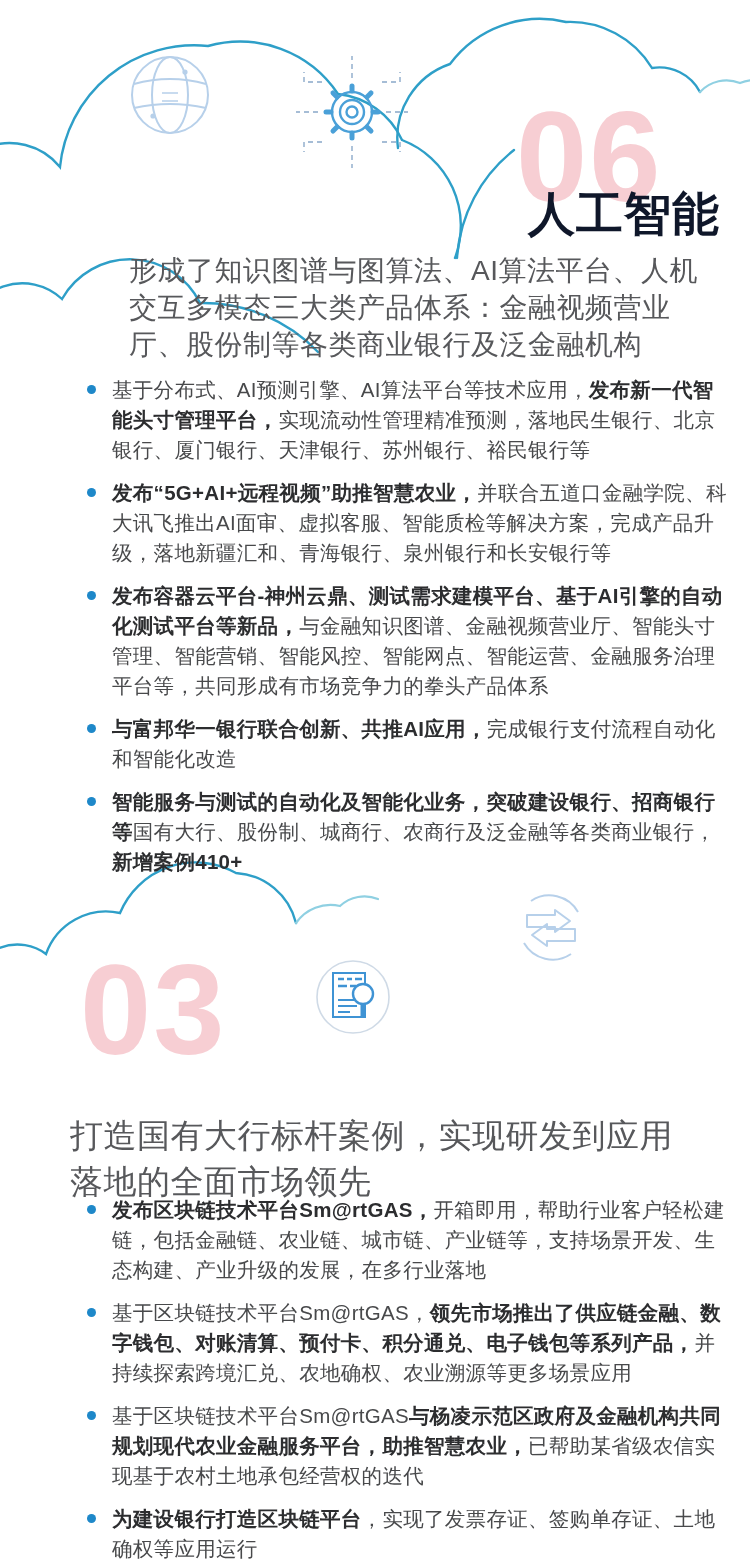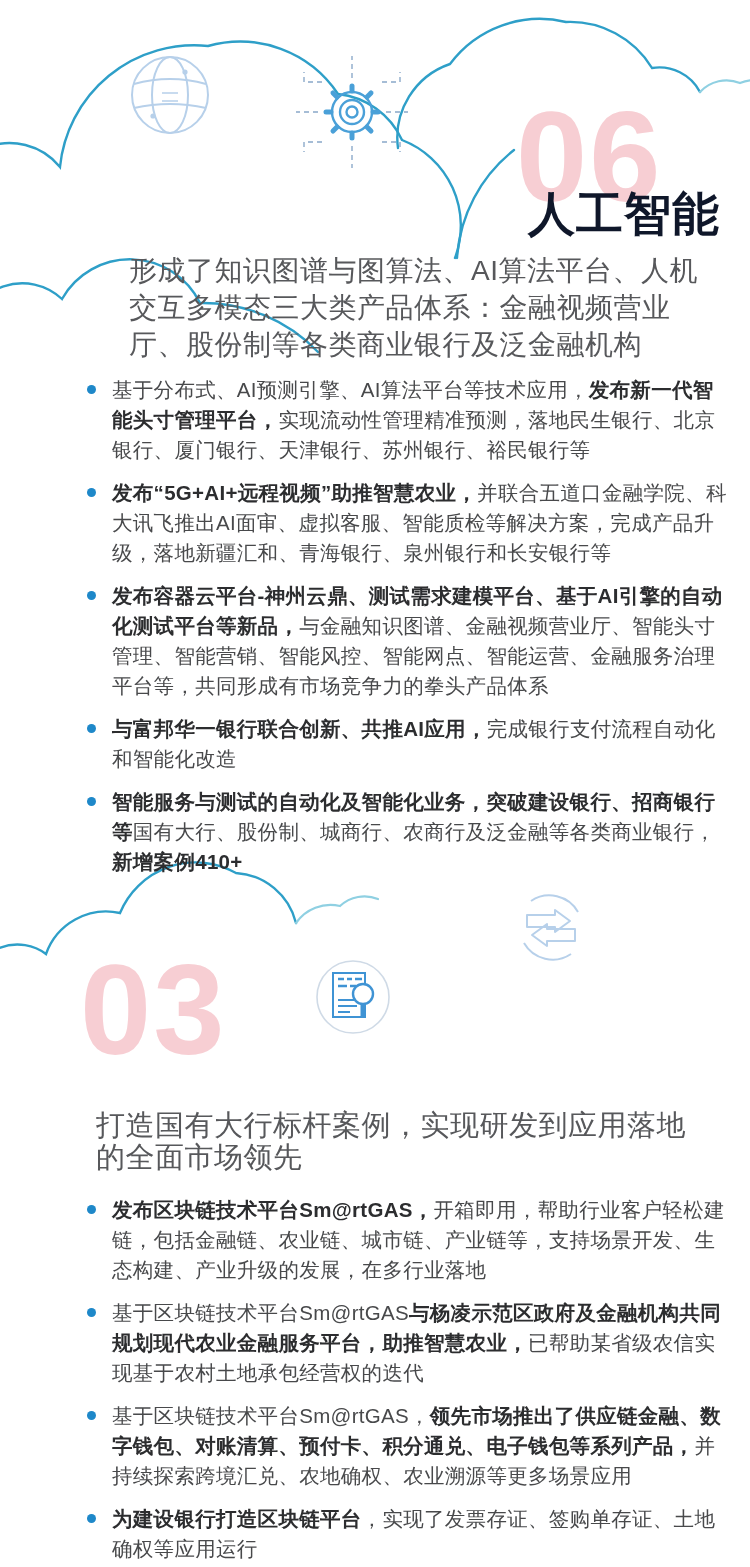--- a/index.html
+++ b/index.html
@@ -44,22 +44,22 @@
     position:absolute;
     color:#57585b;
     z-index:2;
   }
   #subtitle-ai{
     left:129px;top:224px;width:586px;
     font-size:28px;line-height:37px;
     letter-spacing:0.5px;
   }
   #subtitle-bc{
-    left:96px;top:1080px;width:606px;
-    font-size:29px;line-height:32px;
+    left:70px;top:1080px;width:606px;
+    font-size:33px;line-height:46px;
     letter-spacing:0.5px;
   }
 
   ul.bullets{
     position:absolute;
     left:68px;
     width:645px;
     margin:17px;padding:0;
     list-style:none;
     z-index:2;
@@ -169,18 +169,18 @@
       <li><span class="b">发布“5G+AI+远程视频”助推智慧农业，</span><span>并联合五道口金融学院、科大讯飞推出AI面审、虚拟客服、智能质检等解决方案，完成产品升级，落地新疆汇和、青海银行、泉州银行和长安银行等</span></li>
       <li><span class="b">发布容器云平台-神州云鼎、测试需求建模平台、基于AI引擎的自动化测试平台等新品，</span><span>与金融知识图谱、金融视频营业厅、智能头寸管理、智能营销、智能风控、智能网点、智能运营、金融服务治理平台等，共同形成有市场竞争力的拳头产品体系</span></li>
       <li><span class="b">与富邦华一银行联合创新、共推AI应用，</span><span>完成银行支付流程自动化和智能化改造</span></li>
       <li><span class="b">智能服务与测试的自动化及智能化业务，突破建设银行、招商银行等</span><span>国有大行、股份制、城商行、农商行及泛金融等各类商业银行，</span><span class="b">新增案例410+</span></li>
     </ul>
 
   <div class="big-number" id="num-bc">03</div>
   <p class="section-subtitle" id="subtitle-bc">打造国有大行标杆案例，实现研发到应用落地的全面市场领先</p>
   <ul class="bullets" id="bullets-bc">
       <li><span class="b">发布区块链技术平台Sm@rtGAS，</span><span>开箱即用，帮助行业客户轻松建链，包括金融链、农业链、城市链、产业链等，支持场景开发、生态构建、产业升级的发展，在多行业落地</span></li>
+      <li><span>基于区块链技术平台Sm@rtGAS，</span><span class="b">领先市场推出了供应链金融、数字钱包、对账清算、预付卡、积分通兑、电子钱包等系列产品，</span><span>并持续探索跨境汇兑、农地确权、农业溯源等更多场景应用</span></li>
       <li><span>基于区块链技术平台Sm@rtGAS</span><span class="b">与杨凌示范区政府及金融机构共同规划现代农业金融服务平台，助推智慧农业，</span><span>已帮助某省级农信实现基于农村土地承包经营权的迭代</span></li>
-      <li><span>基于区块链技术平台Sm@rtGAS，</span><span class="b">领先市场推出了供应链金融、数字钱包、对账清算、预付卡、积分通兑、电子钱包等系列产品，</span><span>并持续探索跨境汇兑、农地确权、农业溯源等更多场景应用</span></li>
       <li><span class="b">为建设银行打造区块链平台</span><span>，实现了发票存证、签购单存证、土地确权等应用运行</span></li>
     </ul>
 
 </div>
 
 </body></html>

